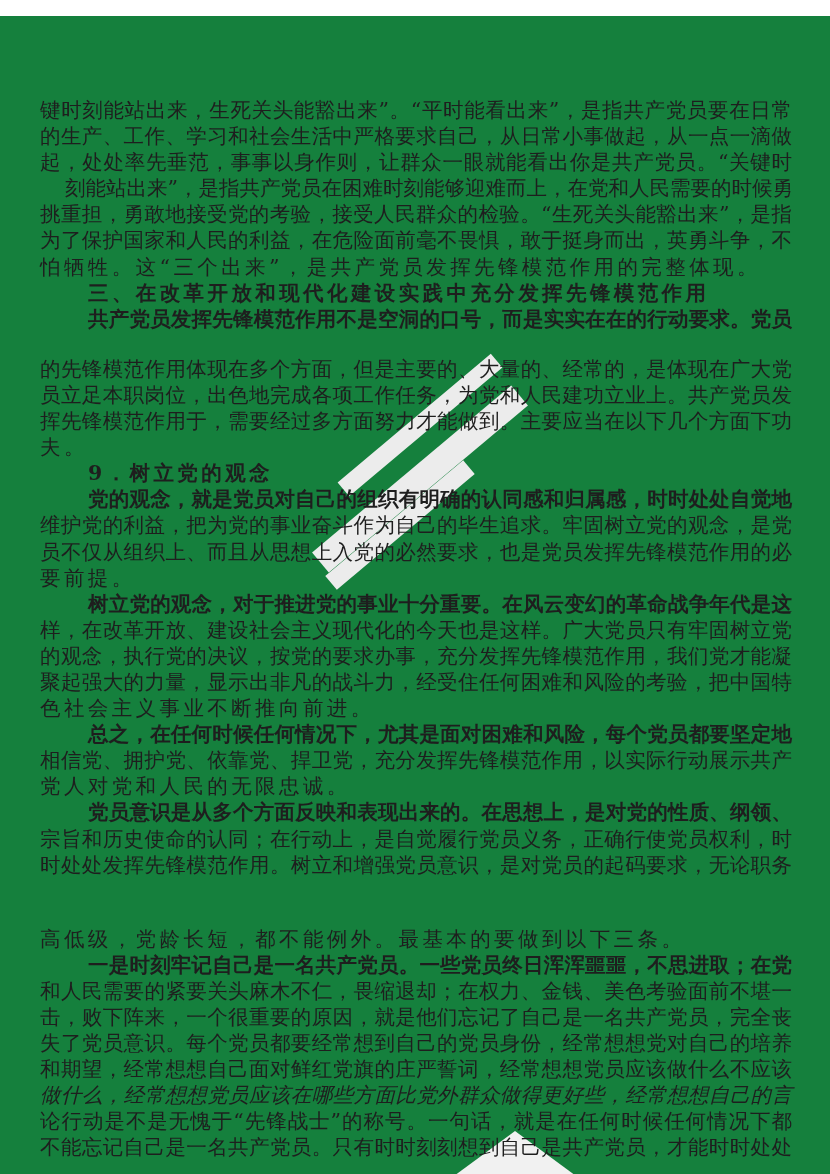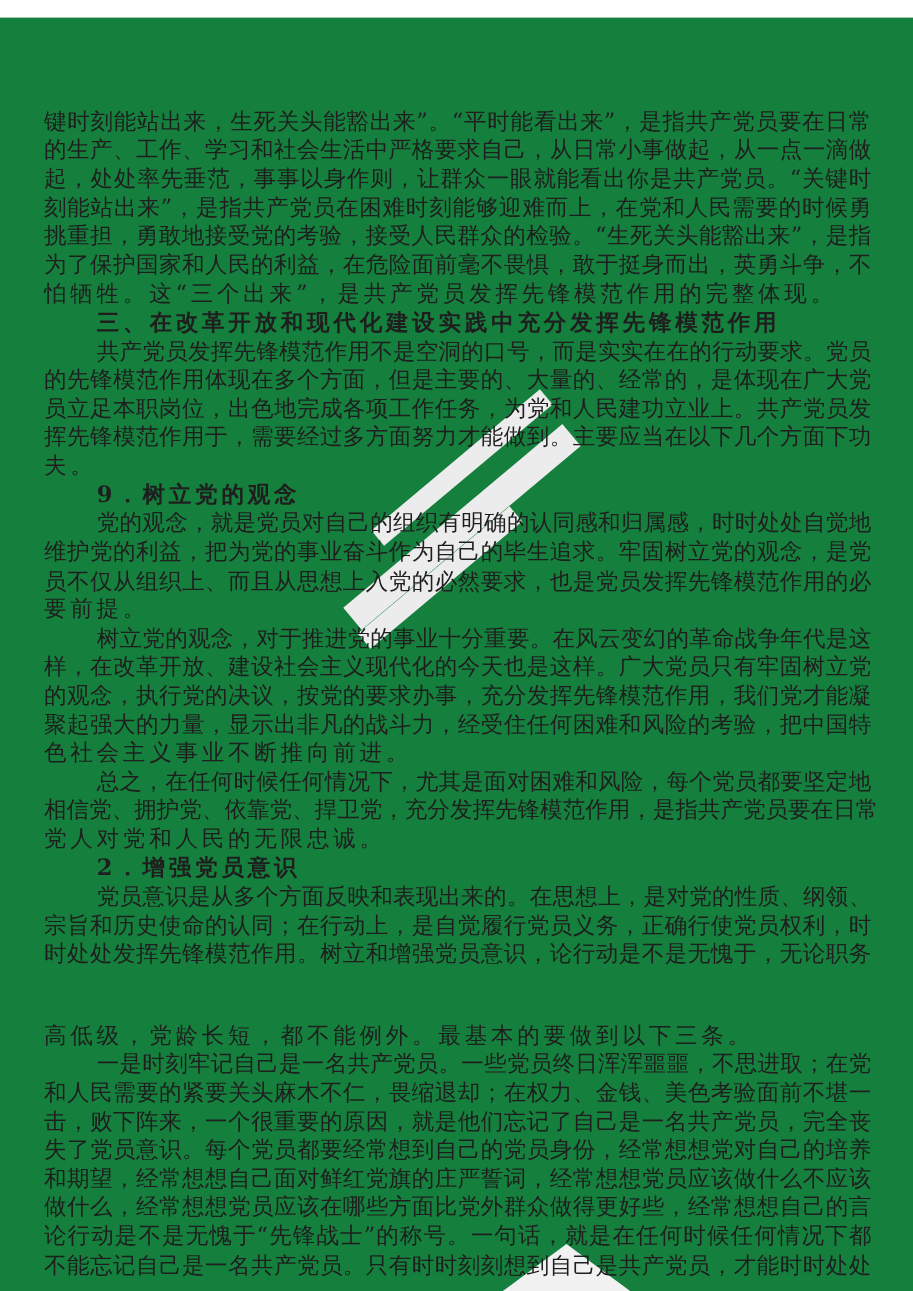--- a/index.html
+++ b/index.html
@@ -25,68 +25,67 @@
     position: absolute; left: 40px; top: 81px; width: 752px;
     font-family: "DejaVu Serif", "Liberation Serif", serif;
     font-size: 20.5px; color: #1e1e1e;
   }
   .line {
     height: 26.1px; line-height: 26.1px; white-space: nowrap;
     text-align: justify; text-align-last: justify;
     letter-spacing: 0px;
   }
   .line.last { text-align-last: left; }
-  .line.indent { padding-left: 48px; }
+  .line.indent { padding-left: 48px; font-weight: bold; }
   .line.heading { font-weight: bold; text-align-last: left; padding-left: 48px; }
 </style>
 </head>
 <body>
 
 <div class="page">
   <div class="watermark">
     <div class="wm-bar" style="left:40px;top:150px;width:260px;height:26px;"></div>
     <div class="wm-bar" style="left:70px;top:100px;width:200px;height:18px;"></div>
     <div class="wm-bar" style="left:60px;top:200px;width:180px;height:18px;"></div>
   </div>
   <div class="watermark-bottom"></div>
 
   <div class="text-block" id="text-block">
     <div class="line" style="letter-spacing: 0px;">键时刻能站出来，生死关头能豁出来”。“平时能看出来”，是指共产党员要在日常</div>
     <div class="line" style="letter-spacing: 0px;">的生产、工作、学习和社会生活中严格要求自己，从日常小事做起，从一点一滴做</div>
     <div class="line" style="letter-spacing: 0px;">起，处处率先垂范，事事以身作则，让群众一眼就能看出你是共产党员。“关键时</div>
-    <div class="line" style="letter-spacing: 0px;">刻能站出来”，是指共产党员在困难时刻能够迎难而上，在党和人民需要的时候勇</div>
+    <div class="line" style="letter-spacing: 0px; margin-left: 25px;">刻能站出来”，是指共产党员在困难时刻能够迎难而上，在党和人民需要的时候勇</div>
     <div class="line" style="letter-spacing: 0px;">挑重担，勇敢地接受党的考验，接受人民群众的检验。“生死关头能豁出来”，是指</div>
     <div class="line" style="letter-spacing: 0px;">为了保护国家和人民的利益，在危险面前毫不畏惧，敢于挺身而出，英勇斗争，不</div>
     <div class="line last" style="letter-spacing: 3.4px;">怕牺牲。这“三个出来”，是共产党员发挥先锋模范作用的完整体现。</div>
     <div class="line heading" style="letter-spacing: 3.4px;">三、在改革开放和现代化建设实践中充分发挥先锋模范作用</div>
     <div class="line indent" style="letter-spacing: 0px;">共产党员发挥先锋模范作用不是空洞的口号，而是实实在在的行动要求。党员</div>
-    <div class="line" style="letter-spacing: 0px;">的先锋模范作用体现在多个方面，但是主要的、大量的、经常的，是体现在广大党</div>
+    <div class="line" style="letter-spacing: 0px; margin-top: 24px;">的先锋模范作用体现在多个方面，但是主要的、大量的、经常的，是体现在广大党</div>
     <div class="line" style="letter-spacing: 0px;">员立足本职岗位，出色地完成各项工作任务，为党和人民建功立业上。共产党员发</div>
     <div class="line" style="letter-spacing: 0px;">挥先锋模范作用于，需要经过多方面努力才能做到。主要应当在以下几个方面下功</div>
     <div class="line last" style="letter-spacing: 3.4px;">夫。</div>
     <div class="line heading" style="letter-spacing: 3.4px;">9．树立党的观念</div>
     <div class="line indent" style="letter-spacing: 0px;">党的观念，就是党员对自己的组织有明确的认同感和归属感，时时处处自觉地</div>
     <div class="line" style="letter-spacing: 0px;">维护党的利益，把为党的事业奋斗作为自己的毕生追求。牢固树立党的观念，是党</div>
     <div class="line" style="letter-spacing: 0px;">员不仅从组织上、而且从思想上入党的必然要求，也是党员发挥先锋模范作用的必</div>
     <div class="line last" style="letter-spacing: 3.4px; font-family: Liberation Serif, serif;">要前提。</div>
     <div class="line indent" style="letter-spacing: 0px;">树立党的观念，对于推进党的事业十分重要。在风云变幻的革命战争年代是这</div>
     <div class="line" style="letter-spacing: 0px;">样，在改革开放、建设社会主义现代化的今天也是这样。广大党员只有牢固树立党</div>
     <div class="line" style="letter-spacing: 0px;">的观念，执行党的决议，按党的要求办事，充分发挥先锋模范作用，我们党才能凝</div>
     <div class="line" style="letter-spacing: 0px;">聚起强大的力量，显示出非凡的战斗力，经受住任何困难和风险的考验，把中国特</div>
     <div class="line last" style="letter-spacing: 3.4px;">色社会主义事业不断推向前进。</div>
     <div class="line indent" style="letter-spacing: 0px;">总之，在任何时候任何情况下，尤其是面对困难和风险，每个党员都要坚定地</div>
-    <div class="line" style="letter-spacing: 0px;">相信党、拥护党、依靠党、捍卫党，充分发挥先锋模范作用，是指共产党员要在日常</div>
+    <div class="line" style="letter-spacing: 0px;">相信党、拥护党、依靠党、捍卫党，充分发挥先锋模范作用，以实际行动展示共产</div>
     <div class="line last" style="letter-spacing: 3.4px;">党人对党和人民的无限忠诚。</div>
-    <div class="line heading" style="letter-spacing: 3.4px;">2．增强党员意识</div>
     <div class="line indent" style="letter-spacing: 0px;">党员意识是从多个方面反映和表现出来的。在思想上，是对党的性质、纲领、</div>
     <div class="line" style="letter-spacing: 0px;">宗旨和历史使命的认同；在行动上，是自觉履行党员义务，正确行使党员权利，时</div>
-    <div class="line" style="letter-spacing: 0px;">时处处发挥先锋模范作用。树立和增强党员意识，论行动是不是无愧于，无论职务</div>
+    <div class="line" style="letter-spacing: 0px;">时处处发挥先锋模范作用。树立和增强党员意识，是对党员的起码要求，无论职务</div>
     <div class="line last" style="letter-spacing: 3.4px; margin-top: 48px;">高低级，党龄长短，都不能例外。最基本的要做到以下三条。</div>
     <div class="line indent" style="letter-spacing: 0px;">一是时刻牢记自己是一名共产党员。一些党员终日浑浑噩噩，不思进取；在党</div>
     <div class="line" style="letter-spacing: 0px;">和人民需要的紧要关头麻木不仁，畏缩退却；在权力、金钱、美色考验面前不堪一</div>
     <div class="line" style="letter-spacing: 0px;">击，败下阵来，一个很重要的原因，就是他们忘记了自己是一名共产党员，完全丧</div>
     <div class="line" style="letter-spacing: 0px;">失了党员意识。每个党员都要经常想到自己的党员身份，经常想想党对自己的培养</div>
     <div class="line" style="letter-spacing: 0px;">和期望，经常想想自己面对鲜红党旗的庄严誓词，经常想想党员应该做什么不应该</div>
-    <div class="line" style="letter-spacing: 0px;">做什么，经常想想党员应该在哪些方面比党外群众做得更好些，经常想想自己的言</div>
+    <div class="line" style="letter-spacing: 0px; font-style: italic;">做什么，经常想想党员应该在哪些方面比党外群众做得更好些，经常想想自己的言</div>
     <div class="line" style="letter-spacing: 0px;">论行动是不是无愧于“先锋战士”的称号。一句话，就是在任何时候任何情况下都</div>
     <div class="line" style="letter-spacing: 0px;">不能忘记自己是一名共产党员。只有时时刻刻想到自己是共产党员，才能时时处处</div>
   </div>
 </div>
 
 </body></html>

